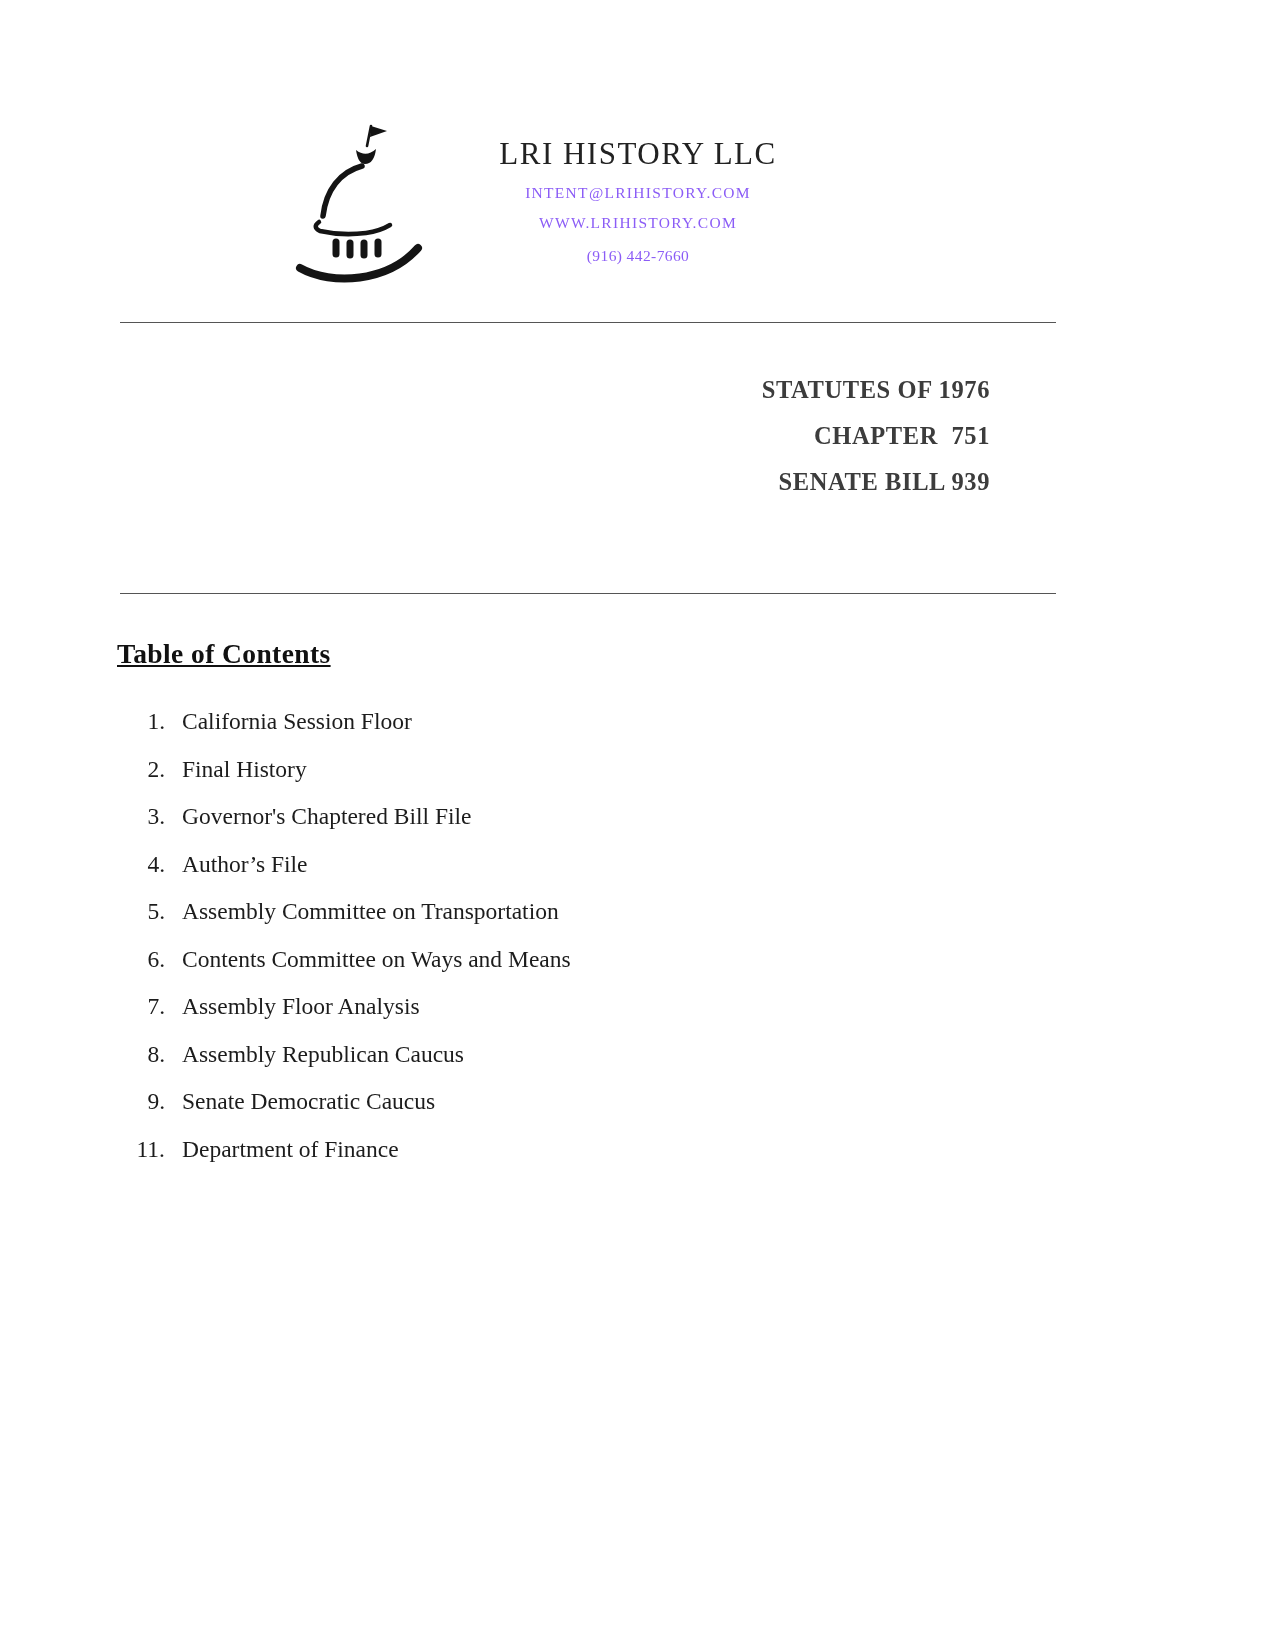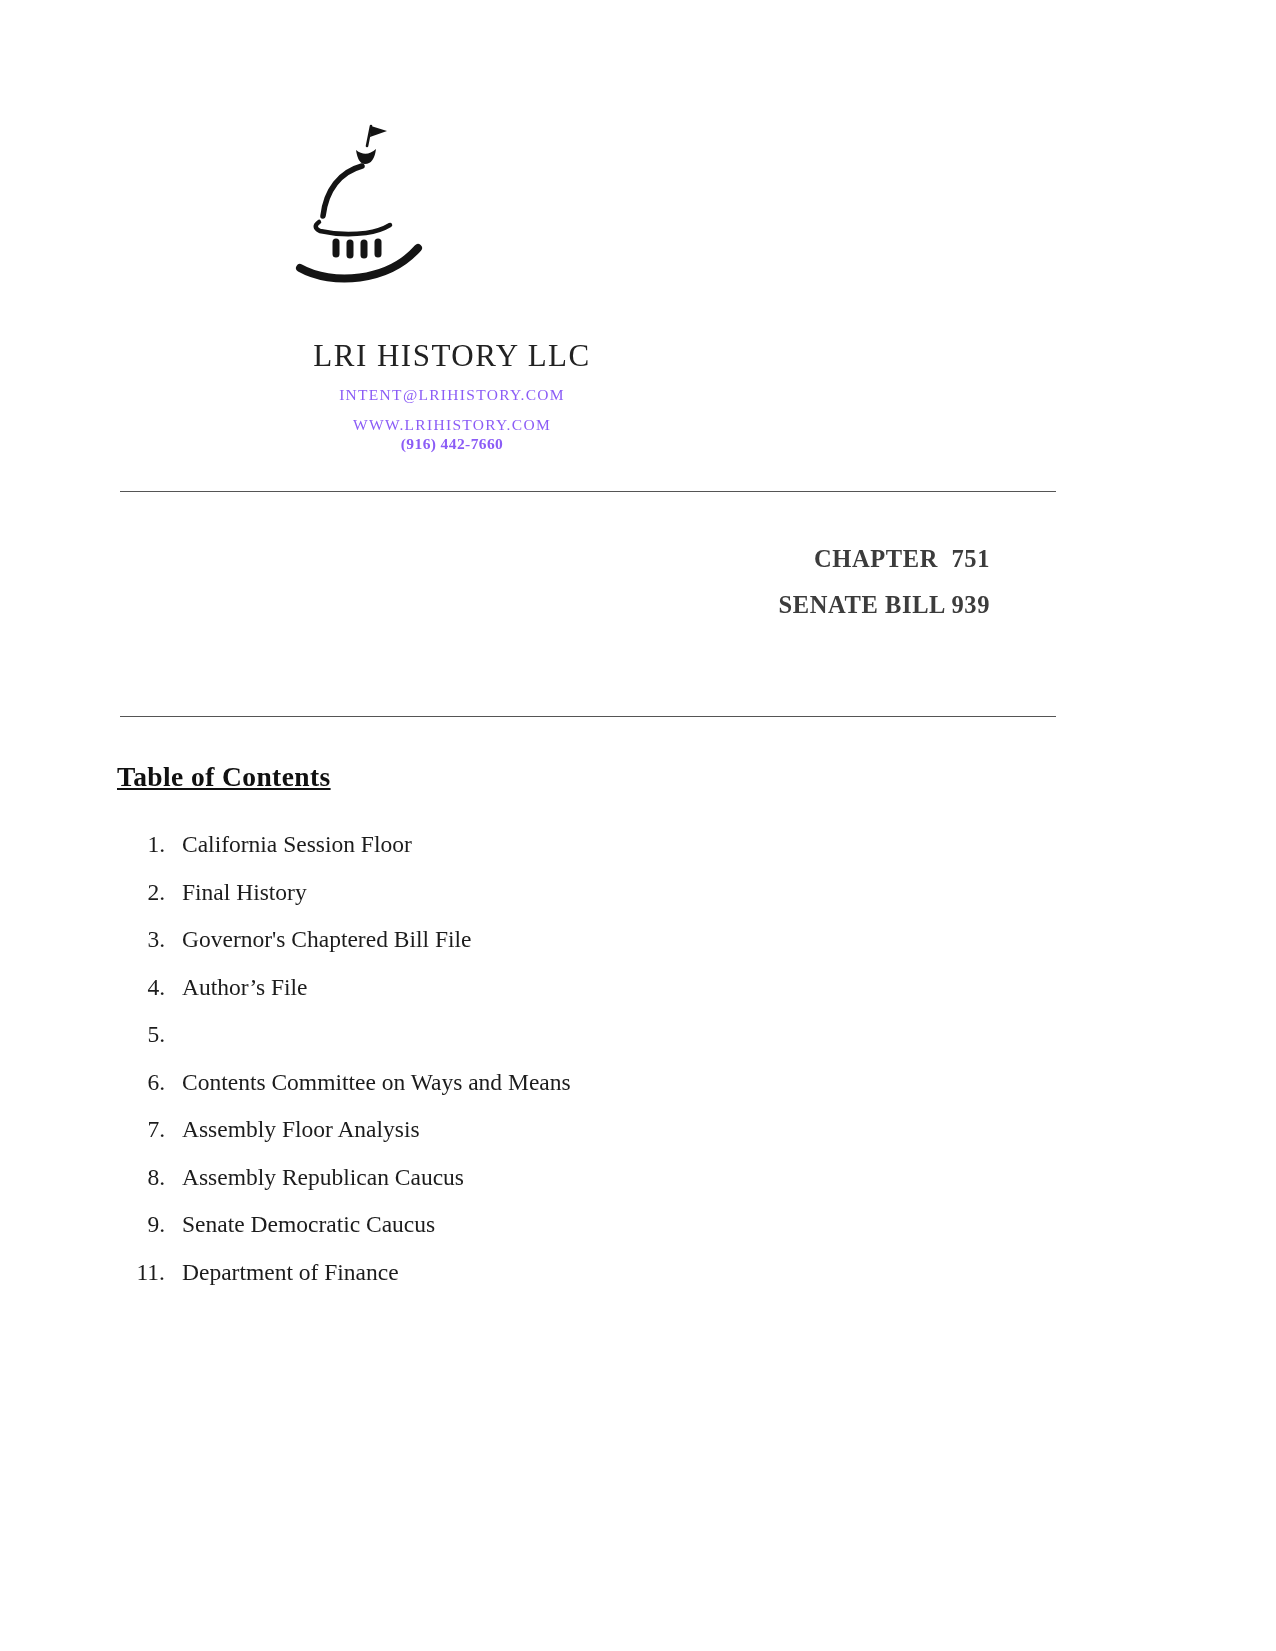--- a/index.html
+++ b/index.html
@@ -13,21 +13,20 @@
     color: #1c1c1c;
     overflow: hidden;
   }
 
   
   .header {
     display: flex;
     align-items: flex-start;
     padding: 116px 0 0 292px;
     gap: 34px;
-    flex-direction: column;
   }
   .logo-wrap { width: 152px; height: 168px; flex: 0 0 auto; }
   .logo-wrap svg { width: 152px; height: 168px; display: block; }
   .contact {
     text-align: center;
     padding-top: 20px;
     min-width: 320px;
   }
   .company {
     font-size: 31px;
@@ -37,22 +36,21 @@
   }
   .contact-line {
     font-size: 15.5px;
     letter-spacing: 1.3px;
     color: #8b5cf6;
     margin-top: 12px;
     white-space: nowrap;
   }
   .contact-line.phone {
     letter-spacing: 0.4px;
-    margin-top: 1px;
-    font-weight: bold;
+    margin-top: 15px;
   }
 
   
   .rule {
     border: none;
     border-top: 1.4px solid #555555;
     margin: 0;
     margin-left: 120px;
     margin-right: 220px;
     height: 0;
@@ -135,20 +133,21 @@
       <div class="contact-line">INTENT@LRIHISTORY.COM</div>
       <div class="contact-line">WWW.LRIHISTORY.COM</div>
       <div class="contact-line phone">(916) 442-7660</div>
     </div>
 
   </div>
 
   <hr class="rule rule-1">
 
   <div class="title-block">
+    <div class="title-line">STATUTES OF 1976</div>
     <div class="title-line">CHAPTER  751</div>
     <div class="title-line">SENATE BILL 939</div>
   </div>
 
   <hr class="rule rule-2">
 
   <div class="toc-heading">Table of Contents</div>
 
   <div class="toc-list">
     <div class="toc-row">
@@ -166,20 +165,21 @@
       <div class="toc-label">Governor's Chaptered Bill File</div>
     </div>
 
     <div class="toc-row">
       <div class="toc-num">4.</div>
       <div class="toc-label">Author’s File</div>
     </div>
 
     <div class="toc-row">
       <div class="toc-num">5.</div>
+      <div class="toc-label">Assembly Committee on Transportation</div>
     </div>
 
     <div class="toc-row">
       <div class="toc-num">6.</div>
       <div class="toc-label">Contents Committee on Ways and Means</div>
     </div>
 
     <div class="toc-row">
       <div class="toc-num">7.</div>
       <div class="toc-label">Assembly Floor Analysis</div>

